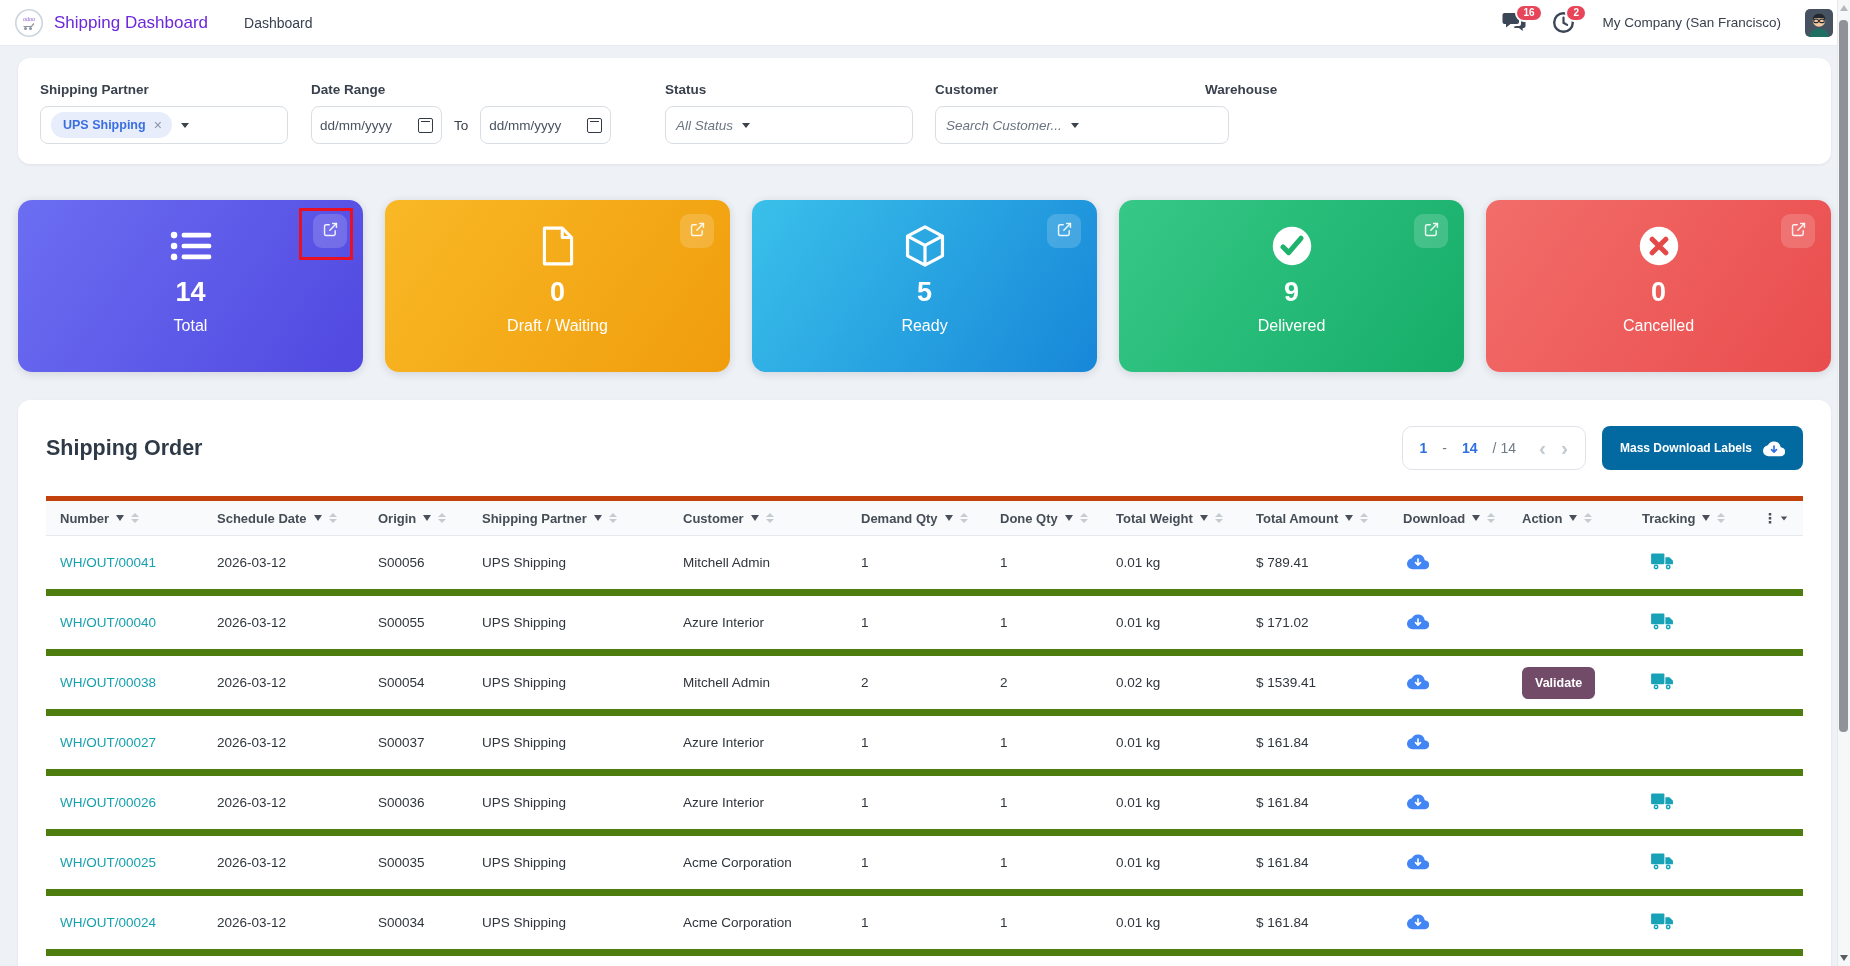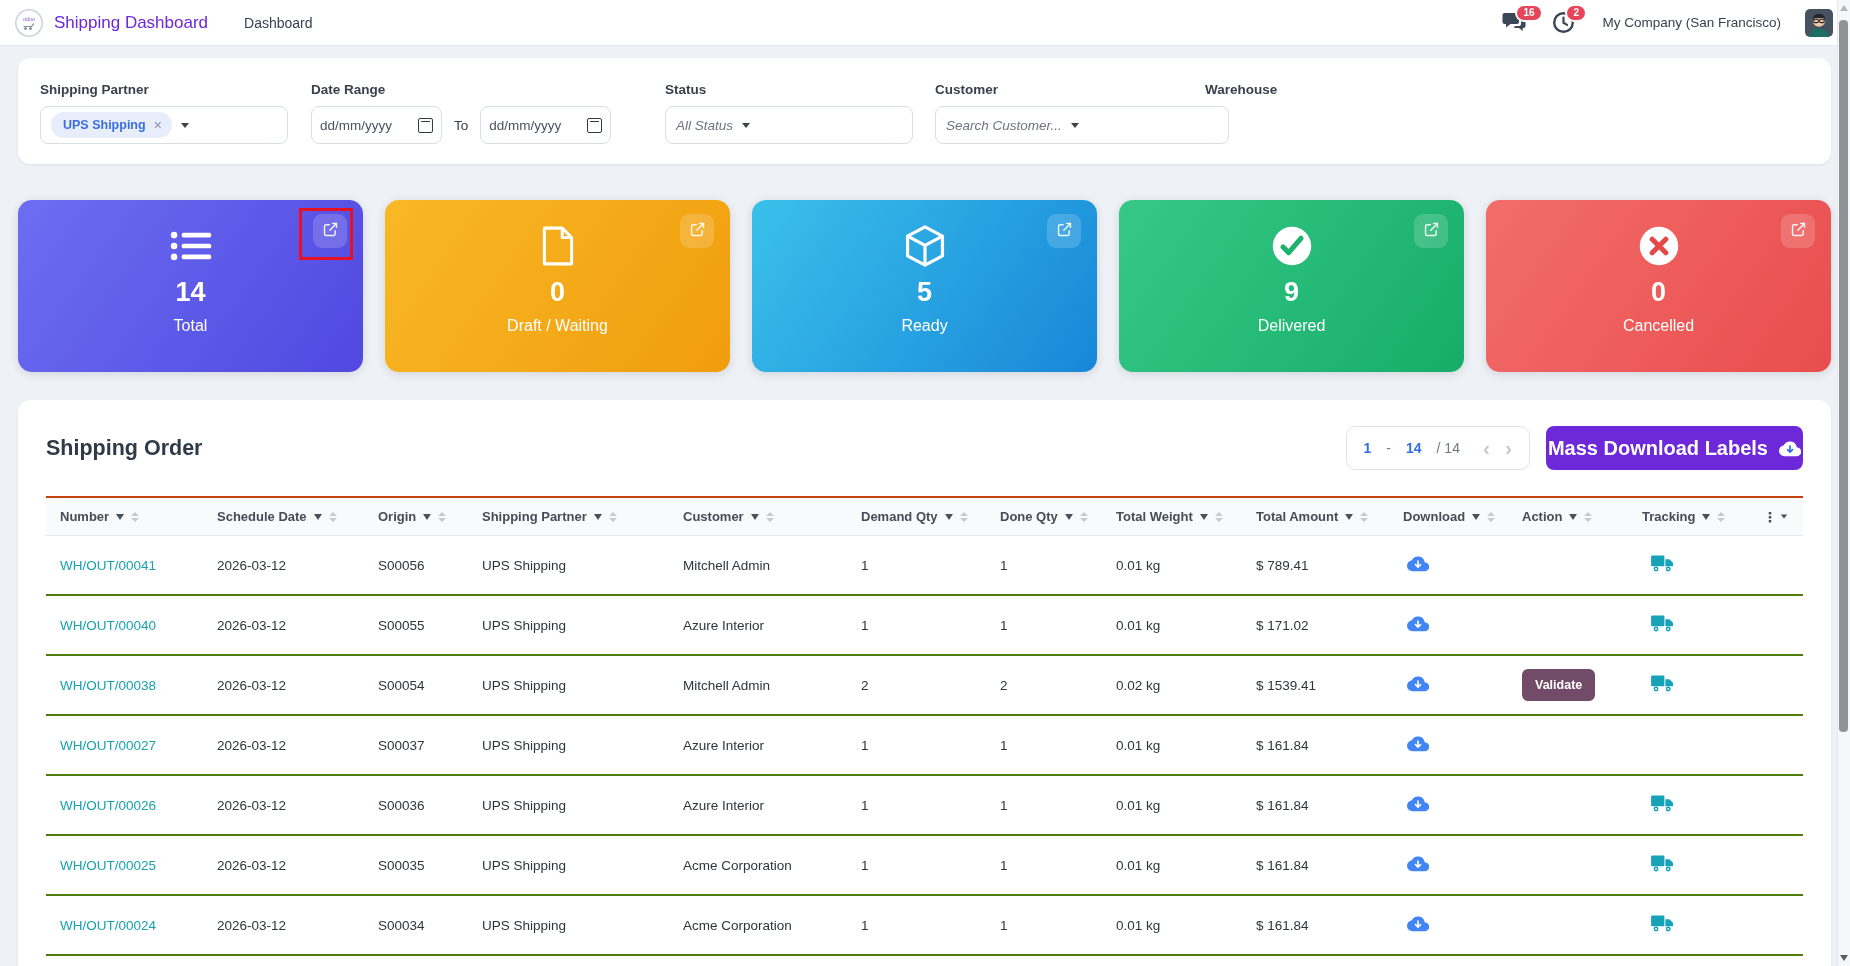--- a/index.html
+++ b/index.html
@@ -62,38 +62,38 @@
   .orders-card{position:absolute;left:18px;top:400px;width:1813px;height:650px;background:#fff;border-radius:12px;
                box-shadow:0 1px 3px rgba(25,35,60,.07);padding:0 28px;box-sizing:border-box;}
   .orders-head{display:flex;align-items:center;padding-top:26px;}
   .orders-title{font-size:21.5px;font-weight:700;color:#2f3a47;}
   .head-right{margin-left:auto;display:flex;align-items:center;gap:16px;}
   .pager{height:44px;border:1px solid #e0e4e9;border-radius:10px;display:flex;align-items:center;
          padding:0 17px;gap:15px;font-size:14px;box-sizing:border-box;background:#fff;}
   .pnum{color:#2f6fe4;font-weight:700;} .pgray{color:#707a86;}
   .chev{color:#c3cad1;font-size:21px;line-height:0;font-weight:700;cursor:pointer;}
   .chev.first{margin-left:8px;}
-  .mass-btn{height:44px;background:#6d28d9;border:none;border-radius:8px;color:#fff;font-weight:700;
-            font-size:20px;display:flex;align-items:center;gap:11px;padding:0 2px;cursor:pointer;
+  .mass-btn{height:44px;background:#0369a1;border:none;border-radius:8px;color:#fff;font-weight:700;
+            font-size:12px;display:flex;align-items:center;gap:11px;padding:0 18px;cursor:pointer;
             font-family:inherit;}
   
   .tablewrap{margin-top:26px;}
   .tgrid{display:grid;grid-template-columns:157px 161px 104px 201px 178px 139px 116px 140px 147px 119px 120px 121px 1fr;
          align-items:center;padding-left:14px;box-sizing:border-box;}
-  .thead-row{height:40px;background:#f9fafb;border-top:2px solid #c2410c;border-bottom:1px solid #e5e8ec;}
+  .thead-row{height:40px;background:#f9fafb;border-top:5px solid #c2410c;border-bottom:1px solid #e5e8ec;}
   .th{display:flex;align-items:center;font-size:13px;font-weight:700;color:#454d57;cursor:pointer;}
   .sort-down{margin-left:7px;display:inline-block;width:0;height:0;border-left:4.5px solid transparent;
              border-right:4.5px solid transparent;border-top:6px solid #49505a;}
   .sort-both{margin-left:7px;display:inline-flex;flex-direction:column;gap:2px;}
   .sort-both i{width:0;height:0;border-left:4px solid transparent;border-right:4px solid transparent;display:block;}
   .sort-both i.u{border-bottom:4.5px solid #c6cbd0;}
   .sort-both i.d{border-top:4.5px solid #c6cbd0;}
   .th-opts{justify-content:flex-start;color:#49505a;font-size:14px;font-weight:700;display:flex;align-items:center;gap:3px;}
   .th-opts .caret{border-top-color:#49505a;margin-left:0;transform:scale(.8);}
-  .trow{height:60px;border-bottom:2px solid #4d7c0f;font-size:13.5px;color:#2f353c;}
+  .trow{height:60px;border-bottom:7px solid #4d7c0f;font-size:13.5px;color:#2f353c;}
   .cell-number{color:#18a1b0;cursor:pointer;text-decoration:none;}
   .icon-btn{background:none;border:none;padding:0;cursor:pointer;display:inline-flex;align-items:center;}
   .dl-wrap{margin-left:4px;} .trk-wrap{margin-left:9px;}
   .validate-btn{background:#714B67;color:#fff;border:none;border-radius:6px;padding:9px 13px;font-size:12.5px;
                 font-weight:600;cursor:pointer;font-family:inherit;}
   
   .scrollbar{position:absolute;right:0;top:0;width:12px;height:966px;background:#f6f7f8;border-left:1px solid #e6e8ea;z-index:10;}
   .sb-up{position:absolute;top:5px;left:2px;width:0;height:0;border-left:4px solid transparent;border-right:4px solid transparent;border-bottom:6px solid #b4b8bd;}
   .sb-thumb{position:absolute;top:20px;left:1px;width:9px;height:712px;background:#8f9397;border-radius:4px;cursor:grab;}
   .sb-down{position:absolute;bottom:5px;left:2px;width:0;height:0;border-left:4px solid transparent;border-right:4px solid transparent;border-top:6px solid #585d63;}

